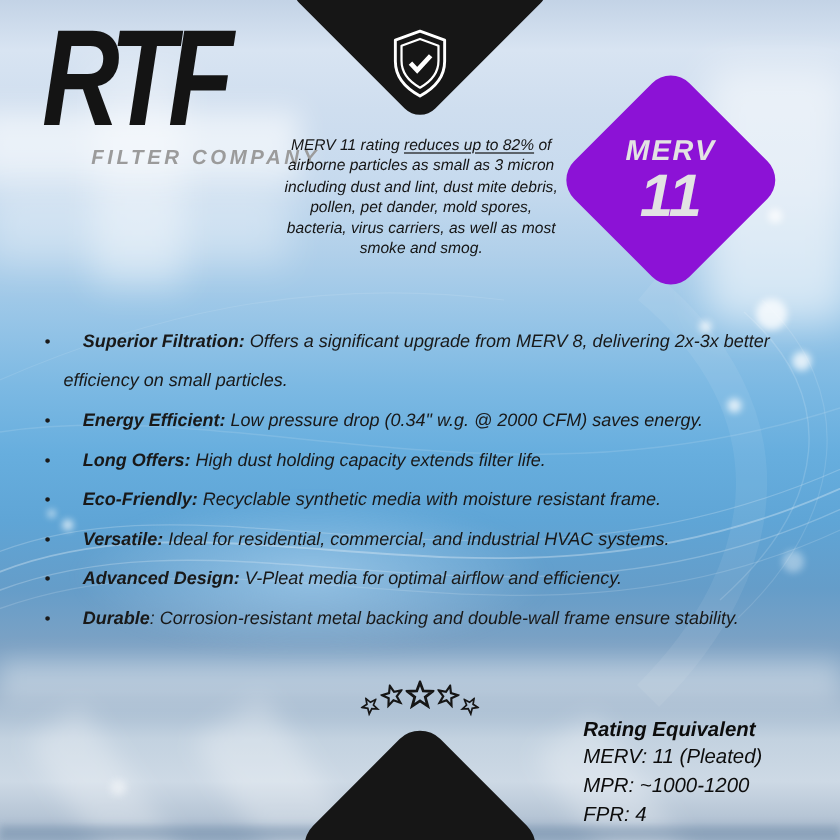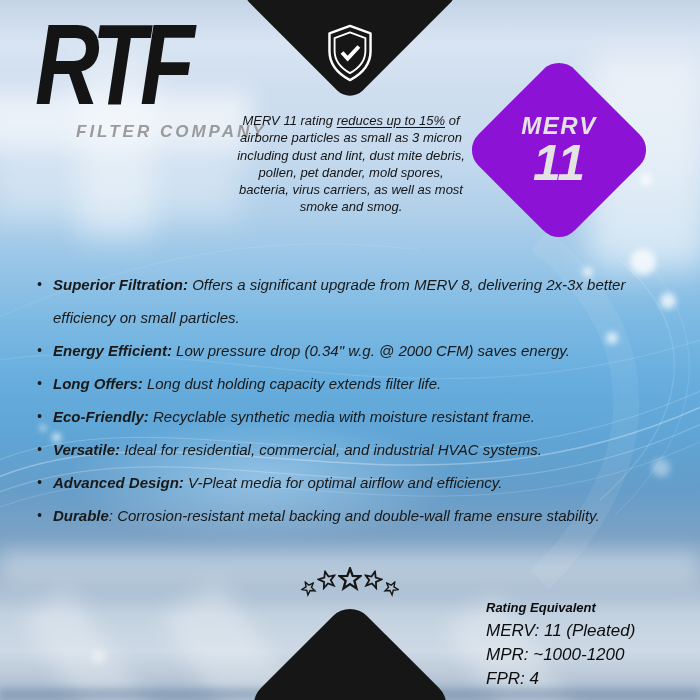--- a/index.html
+++ b/index.html
@@ -46,34 +46,34 @@
   .shield-text { position:absolute; left:232px; top:112px; width:238px; text-align:center;
     font-size:13px; line-height:17.3px; color:#151515; font-weight:500; }
   .shield-text .u { text-decoration:underline; text-underline-offset:2px; }
 
   .kb-title { position:absolute; left:37px; top:228px; font-size:28px; line-height:32px;
     font-weight:bold; color:#0d0d0d; letter-spacing:-.3px; }
 
   .benefits { position:absolute; left:36px; top:268px; width:616px; list-style:none; }
   .benefits li { position:relative; padding-left:17px; font-size:15px; line-height:33px; color:#191919; }
   .benefits li::before { content:"•"; position:absolute; left:1px; top:0; font-size:14px; color:#1a1a1a; }
-  .benefits .b-label { font-weight:bold; }
+  .benefits .b-label { font-weight:bold;margin-left:16px; }
 
   .stars { position:absolute; left:302px; top:567px; display:flex; align-items:flex-start; gap:1px; }
   .star { display:inline-block; }
   .s1 { transform:translateY(13px) rotate(-30deg); }
   .s2 { transform:translateY(3px) rotate(-14deg); }
   .s4 { transform:translateY(3px) rotate(14deg); }
   .s5 { transform:translateY(13px) rotate(30deg); }
 
   .bottom-diamond { position:absolute; left:275px; top:630px; width:150px; height:150px;
     background:#161616; border-radius:24px; transform:rotate(45deg); }
 
   .rating { position:absolute; left:486px; top:596px; color:#0c0c0c; }
-  .rating-title { font-size:13px; font-weight:bold; line-height:23px; }
+  .rating-title { font-size:17px; font-weight:bold; line-height:23px; }
   .rating-line { font-size:17px; line-height:24px; }
 </style>
 </head>
 <body>
 
 <div class="canvas">
 
   <div class="soft band1"></div>
   <div class="soft band2"></div>
   <div class="soft band3"></div>
@@ -118,33 +118,33 @@
         <path d="M21.5 31.5 L27.5 38 L39.5 25" stroke-width="4.2" stroke-linecap="butt" stroke-linejoin="miter"></path>
       </g>
     </svg>
   </div>
 
   <div class="logo">
     <div class="logo-rtf">RTF</div>
     <div class="logo-tag">FILTER COMPANY</div>
   </div>
 
-  <div class="shield-text"><span>MERV 11 rating </span><span class="u">reduces up to 15%</span><span> of airborne particles as small as 3 micron including dust and lint, dust mite debris, pollen, pet dander, mold spores, bacteria, virus carriers, as well as most smoke and smog.</span></div>
+  <div class="shield-text"><span>MERV 11 rating </span><span class="u">reduces up to 82%</span><span> of airborne particles as small as 3 micron including dust and lint, dust mite debris, pollen, pet dander, mold spores, bacteria, virus carriers, as well as most smoke and smog.</span></div>
 
   <div class="merv-diamond">
     <div class="merv-inner">
       <div class="merv-label">MERV</div>
       <div class="merv-value">11</div>
     </div>
   </div>
 
   <ul class="benefits">
     <li><span class="b-label">Superior Filtration:</span><span> Offers a significant upgrade from MERV 8, delivering 2x-3x better efficiency on small particles.</span></li>
     <li><span class="b-label">Energy Efficient:</span><span> Low pressure drop (0.34" w.g. @ 2000 CFM) saves energy.</span></li>
-    <li><span class="b-label">Long Offers:</span><span> Long dust holding capacity extends filter life.</span></li>
+    <li><span class="b-label">Long Offers:</span><span> High dust holding capacity extends filter life.</span></li>
     <li><span class="b-label">Eco-Friendly:</span><span> Recyclable synthetic media with moisture resistant frame.</span></li>
     <li><span class="b-label">Versatile:</span><span> Ideal for residential, commercial, and industrial HVAC systems.</span></li>
     <li><span class="b-label">Advanced Design:</span><span> V-Pleat media for optimal airflow and efficiency.</span></li>
     <li><span class="b-label">Durable</span><span>: Corrosion-resistant metal backing and double-wall frame ensure stability.</span></li>
   </ul>
 
   <div class="stars">
     <span class="star s1"><svg width="15" height="15" viewBox="0 0 24 24">
           <path d="M12,1.5 L14.7,8.78 L22.46,9.1 L16.37,13.92 L18.47,21.4 L12,17.1 L5.53,21.4 L7.63,13.92 L1.54,9.1 L9.3,8.78 Z" fill="none" stroke="#161616" stroke-width="2.3"></path>
         </svg></span>

